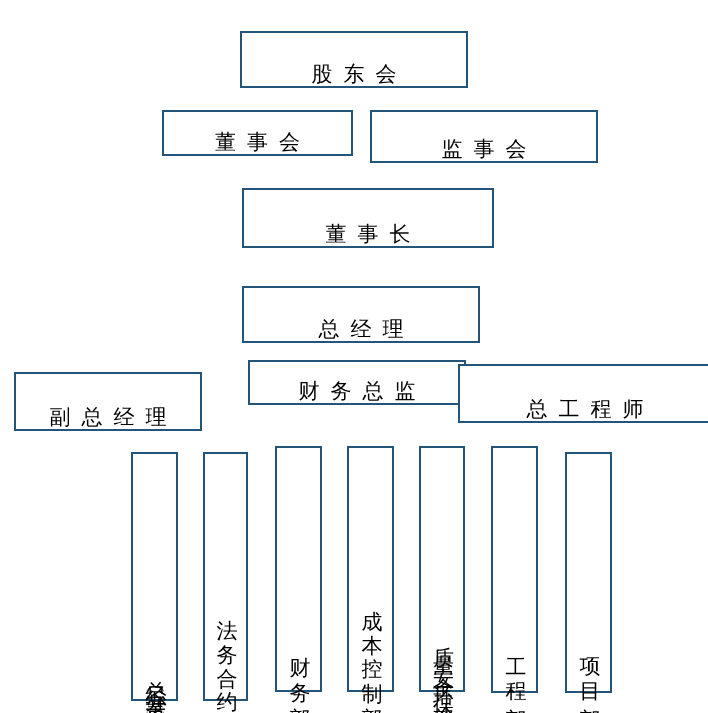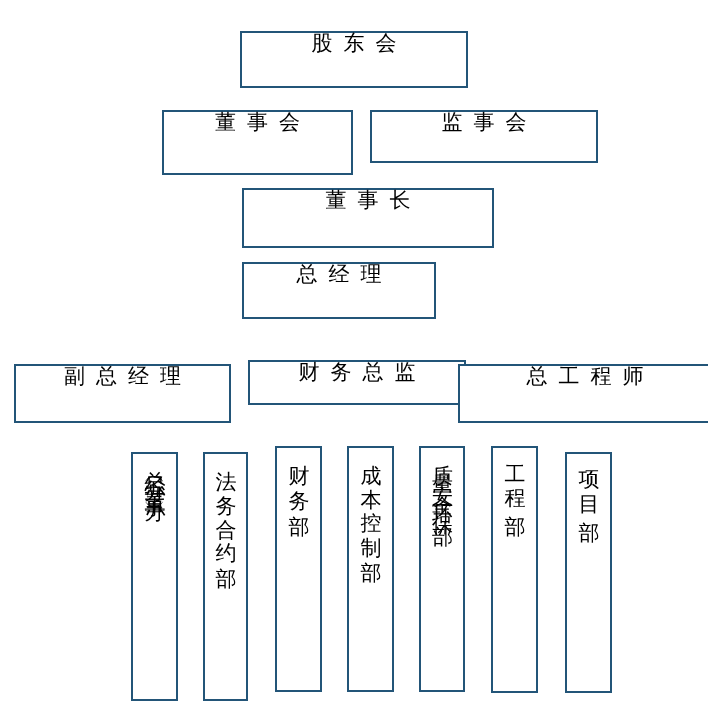--- a/index.html
+++ b/index.html
@@ -15,45 +15,46 @@
     font-family:"DejaVu Serif","Liberation Serif",serif;
     color:var(--ink);
     overflow:hidden;
   }
   .node{
     position:absolute;
     box-sizing:border-box;
     border:2.5px solid var(--line);
     background:var(--bg);
     display:flex;
-    align-items:flex-start;
+    align-items:flex-end;
     justify-content:center;
     font-size:21px;
     line-height:1;
     white-space:nowrap;
+    font-family:Liberation Mono, monospace;
   }
   
   .htext{letter-spacing:11px;margin-right:-11px;}
   
   .vtext{
     writing-mode:vertical-rl;
     text-orientation:mixed;
   }
   .sp-a{letter-spacing:5px;margin-bottom:-5px;}   
   .sp-b{letter-spacing:24px;margin-bottom:-24px;} 
   .sp-c{letter-spacing:25px;margin-bottom:-25px;} 
   .sp-d{letter-spacing:10px;margin-bottom:-10px;} 
 
   
   .n1{left:240px;top:31px;width:228px;height:57px}
-  .n2{left:162px;top:110px;width:191px;height:65px}
+  .n2{left:162px;top:110px;width:191px;height:46px}
   .n3{left:370px;top:110px;width:228px;height:53px}
   .n4{left:242px;top:188px;width:252px;height:60px}
-  .n5{left:242px;top:262px;width:194px;height:57px}
-  .n6{left:14px;top:364px;width:217px;height:59px}
+  .n5{left:242px;top:286px;width:238px;height:57px}
+  .n6{left:14px;top:372px;width:188px;height:59px}
   .n7{left:248px;top:360px;width:218px;height:45px}
   .n8{left:458px;top:364px;width:254px;height:59px}
   .n9{left:131px;top:452px;width:47px;height:249px}
   .n10{left:203px;top:452px;width:45px;height:249px}
   .n11{left:275px;top:446px;width:47px;height:246px}
   .n12{left:347px;top:446px;width:47px;height:246px}
   .n13{left:419px;top:446px;width:46px;height:246px}
   .n14{left:491px;top:446px;width:47px;height:247px}
   .n15{left:565px;top:452px;width:47px;height:241px}
 </style>

